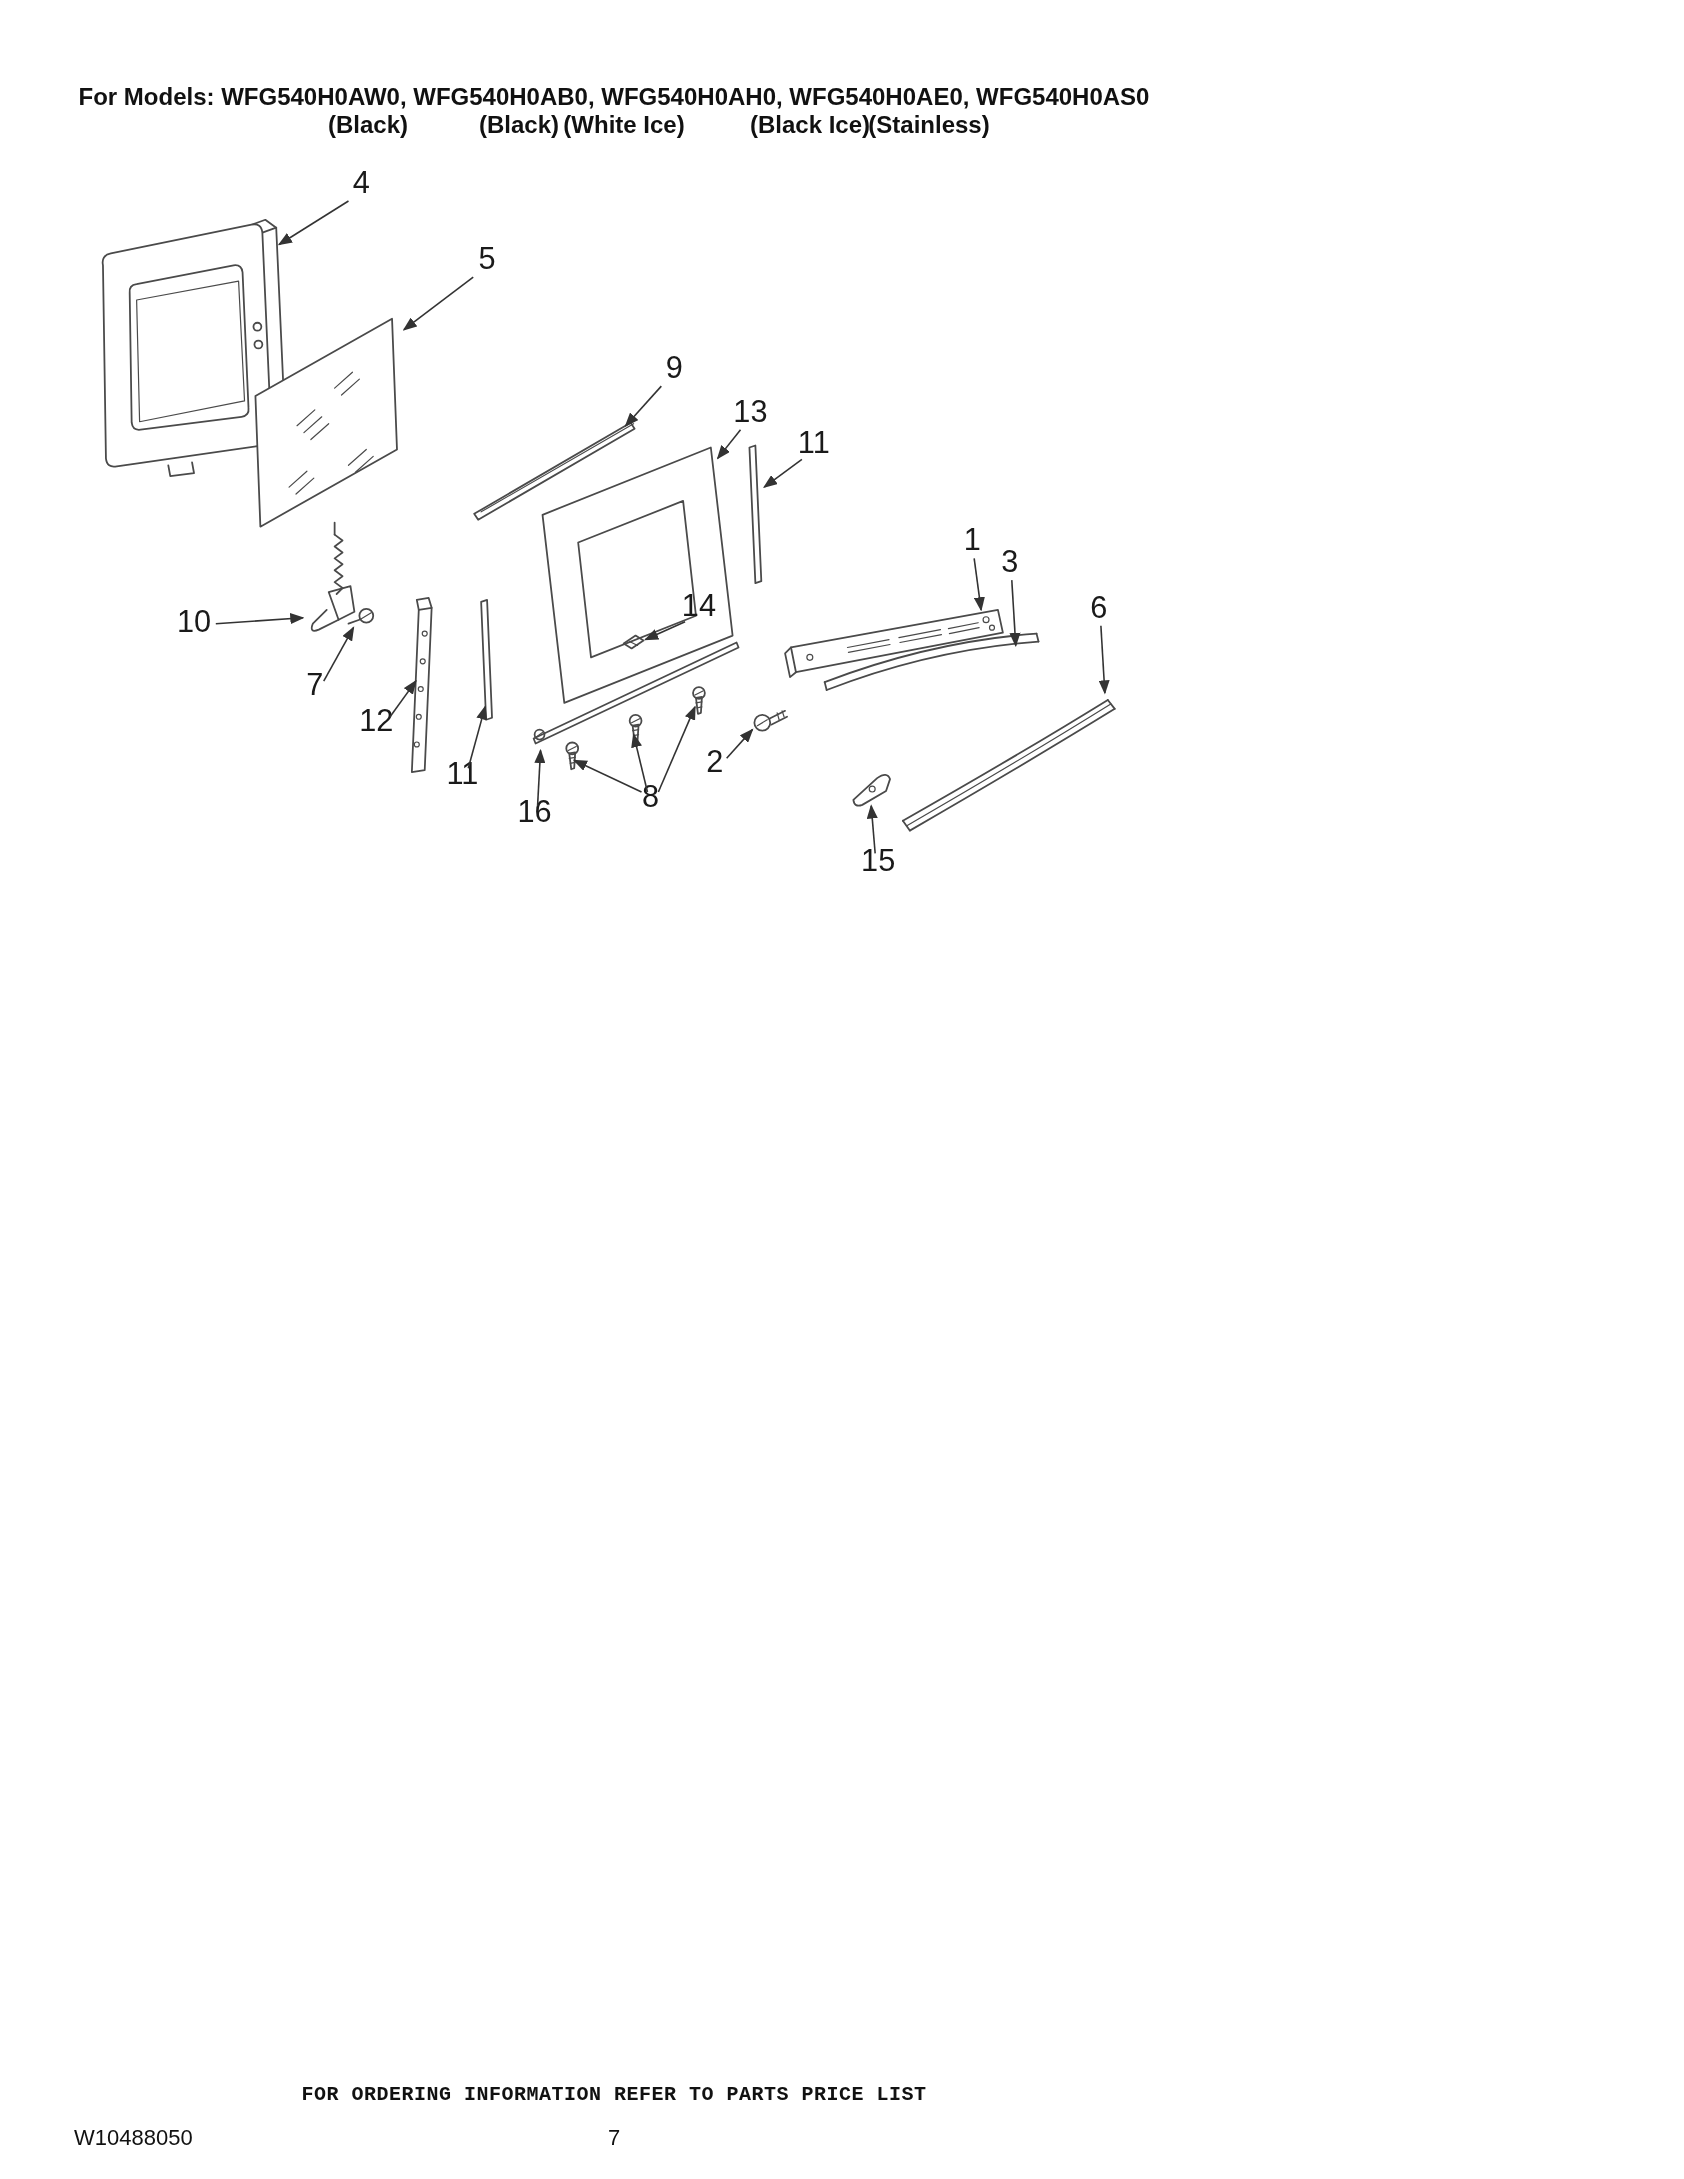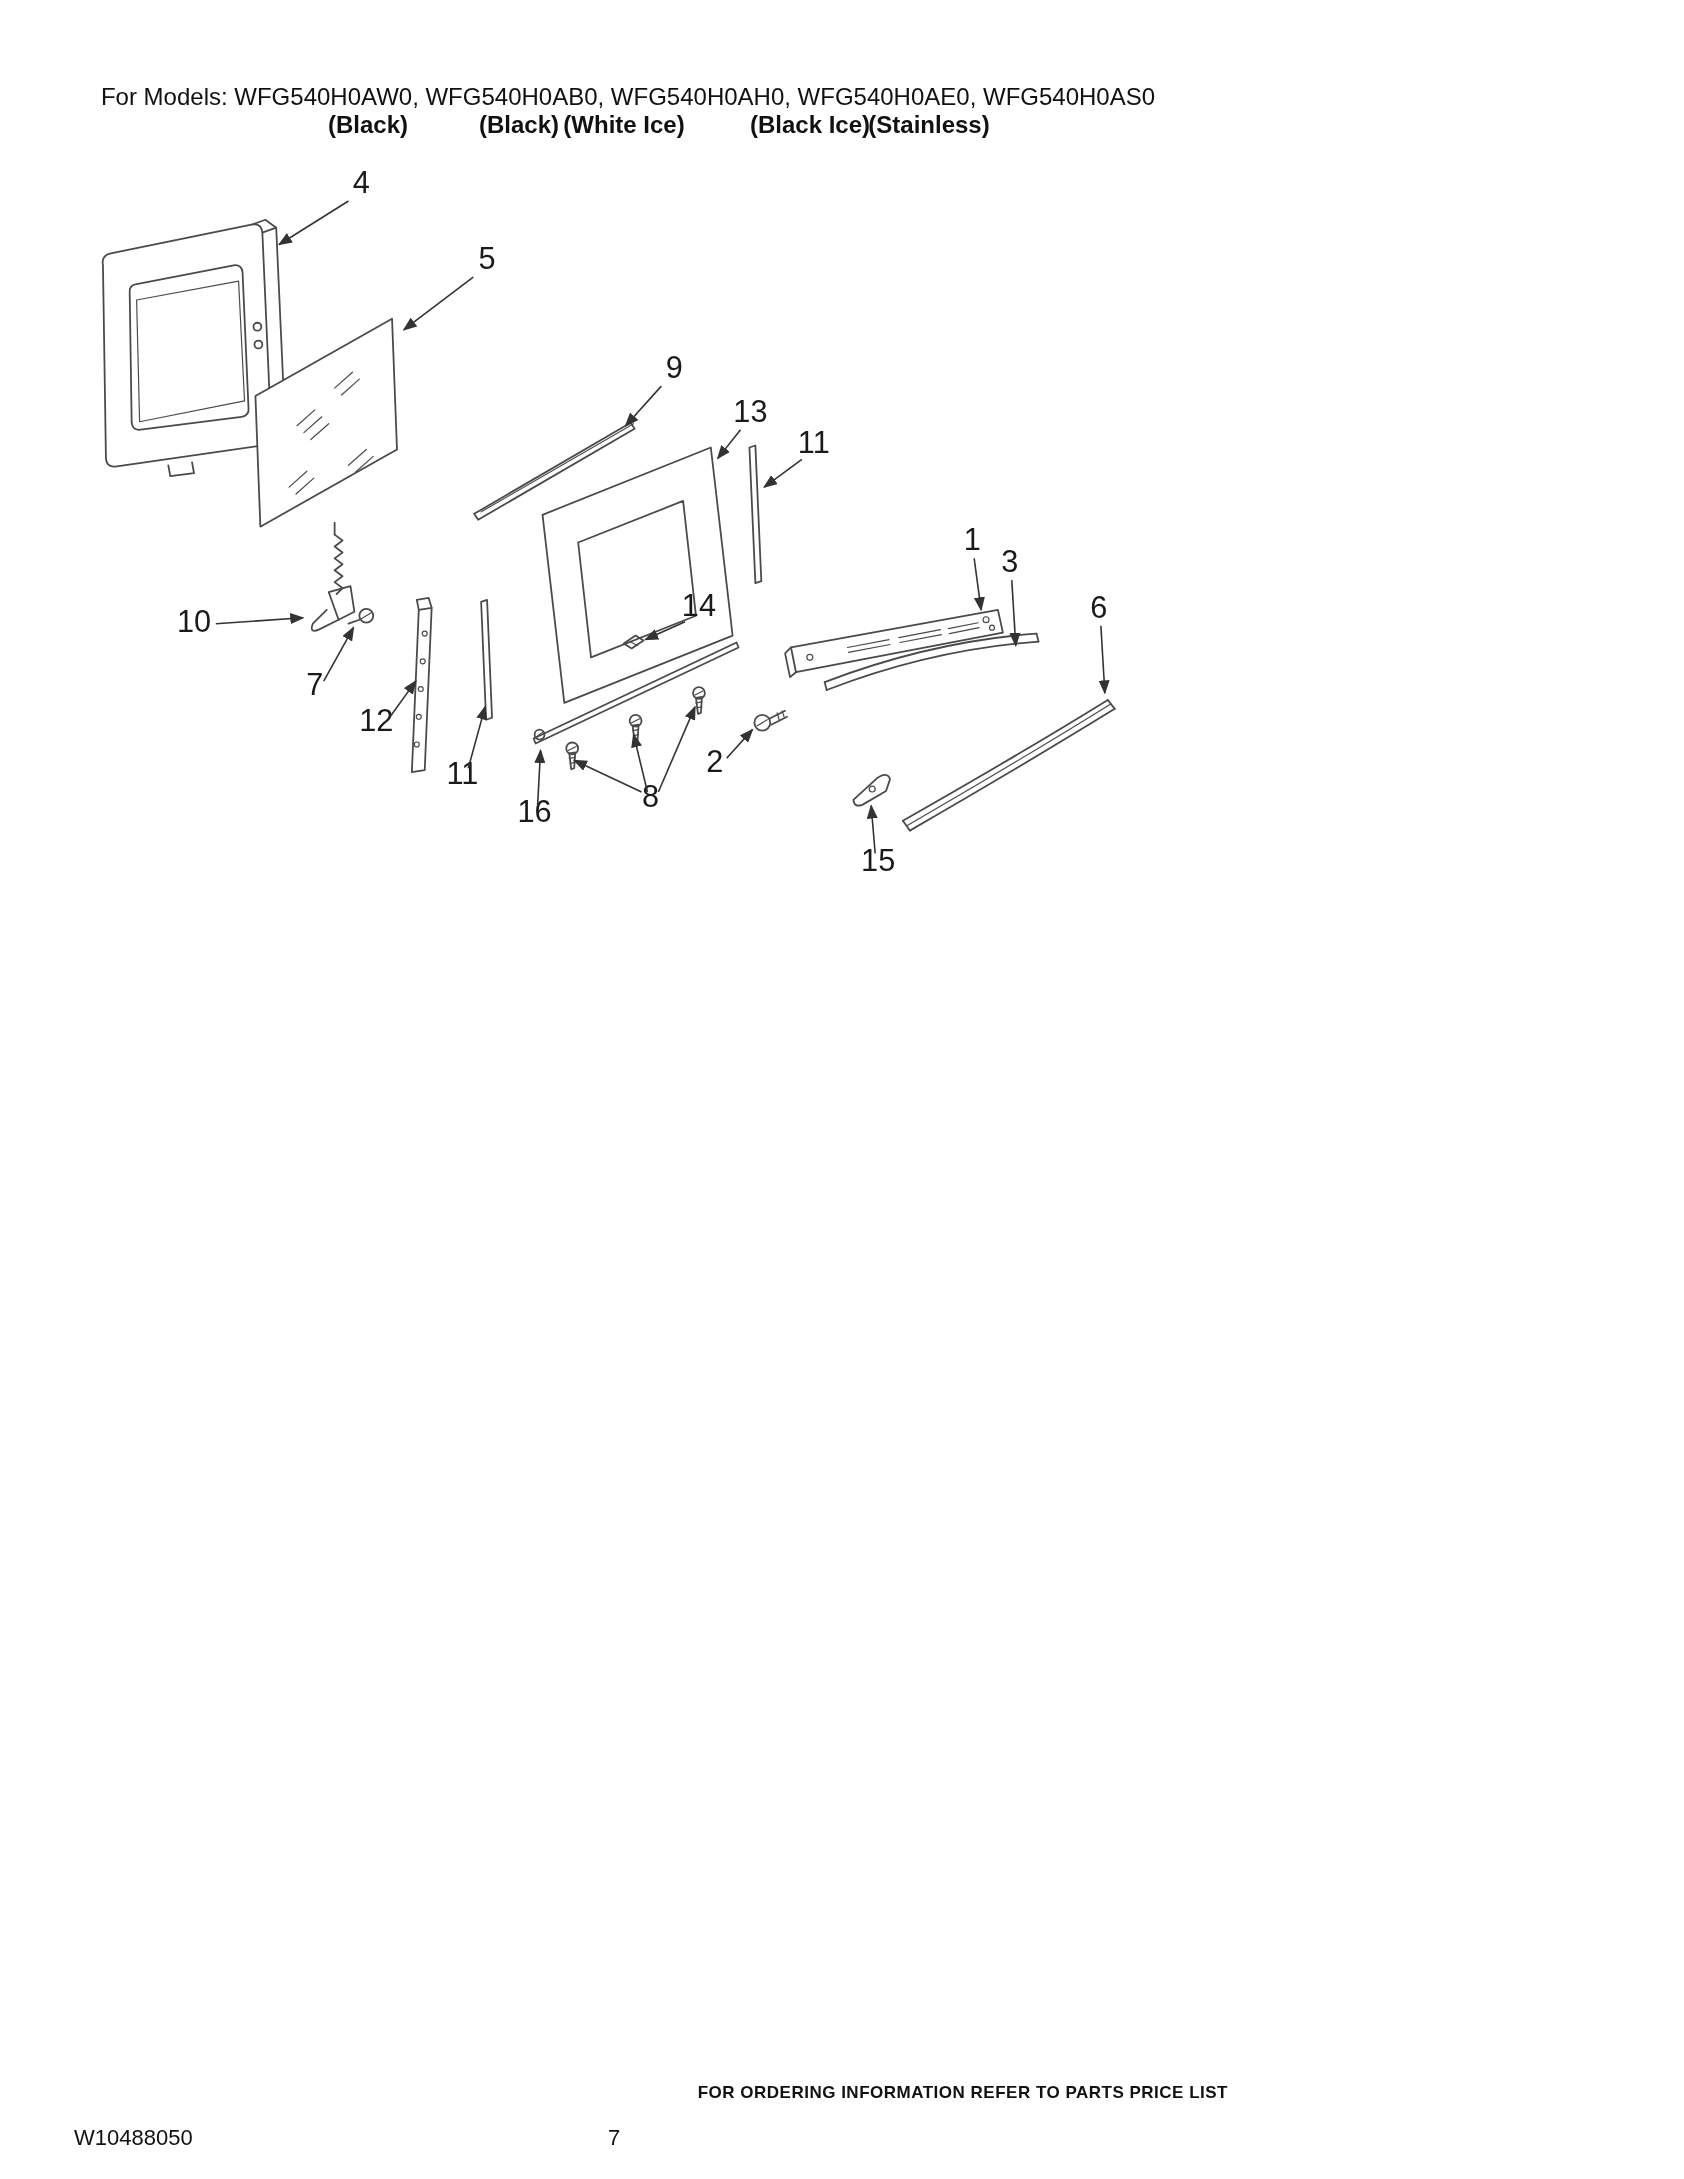--- a/index.html
+++ b/index.html
@@ -5,30 +5,30 @@
   html,body{margin:0;padding:0;background:#ffffff;}
   .page{
     position:relative;width:1684px;height:2179px;background:#ffffff;
     font-family:"Liberation Sans",sans-serif;color:#111;overflow:hidden;
   }
   .title{
     position:absolute;left:0;top:28px;width:1228px;text-align:center;
     font-size:46px;font-weight:bold;letter-spacing:1px;
   }
   .models{
-    position:absolute;left:14px;top:83px;width:1228px;text-align:center;
-    font-size:24px;font-weight:normal;
+    position:absolute;left:0;top:83px;width:1228px;text-align:center;
+    font-size:24px;font-weight:bold;
   }
   .color-label{
     position:absolute;top:111px;transform:translateX(-50%);
     font-size:24px;font-weight:bold;white-space:nowrap;
   }
   .footer-note{
-    position:absolute;left:0;top:2083px;width:1228px;text-align:right;
-    font-size:17px;font-weight:bold;letter-spacing:0.5px;
+    position:absolute;left:0;top:2083px;width:1228px;text-align:center;
+    font-size:20px;font-weight:bold;letter-spacing:0.5px;font-family:Liberation Mono, monospace;
   }
   .doc-number{position:absolute;left:74px;top:2125px;font-size:22px;text-align:center;}
   .page-number{position:absolute;left:0;top:2125px;width:1228px;text-align:center;font-size:22px;}
 
   svg.diagram{position:absolute;left:0;top:0;}
   svg .part{stroke:#4a4a4a;stroke-width:1.8;fill:none;stroke-linejoin:round;stroke-linecap:round;}
   svg .panel{fill:#ffffff;}
   svg .thin{stroke-width:1.2;}
   svg .leader{stroke:#333;stroke-width:1.6;}
   svg .callout-num{font-family:"Liberation Sans",sans-serif;font-size:31px;fill:#1a1a1a;}

